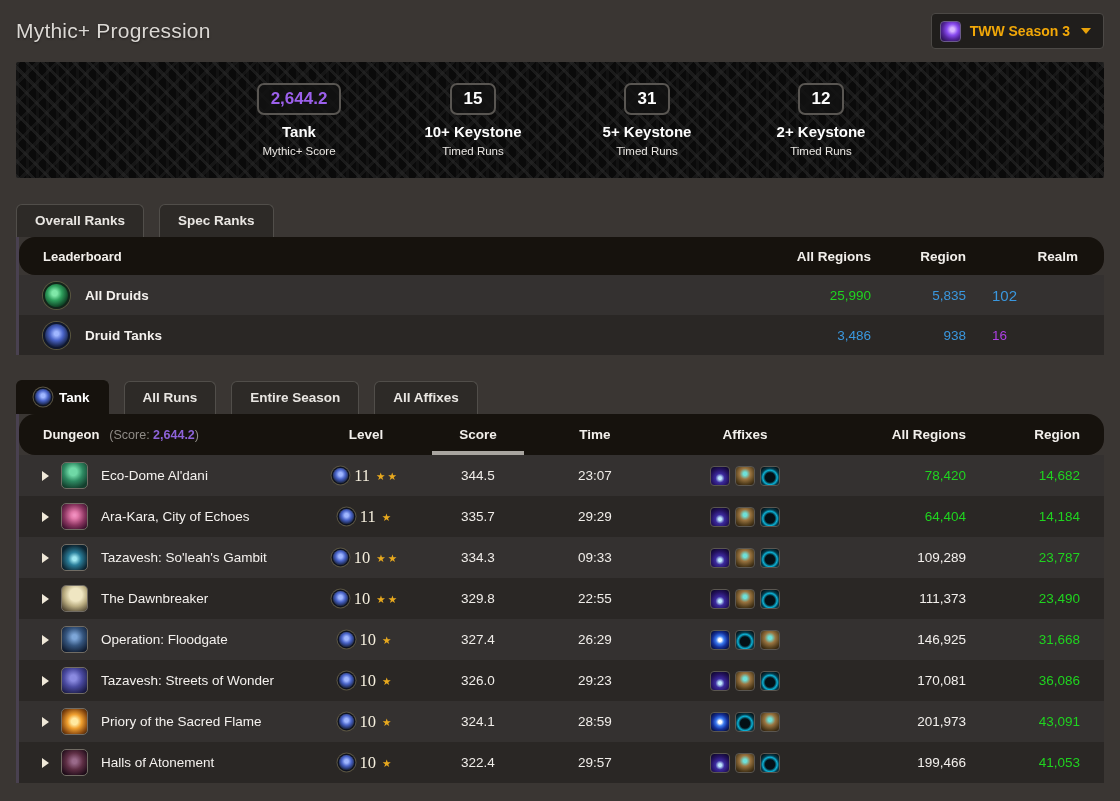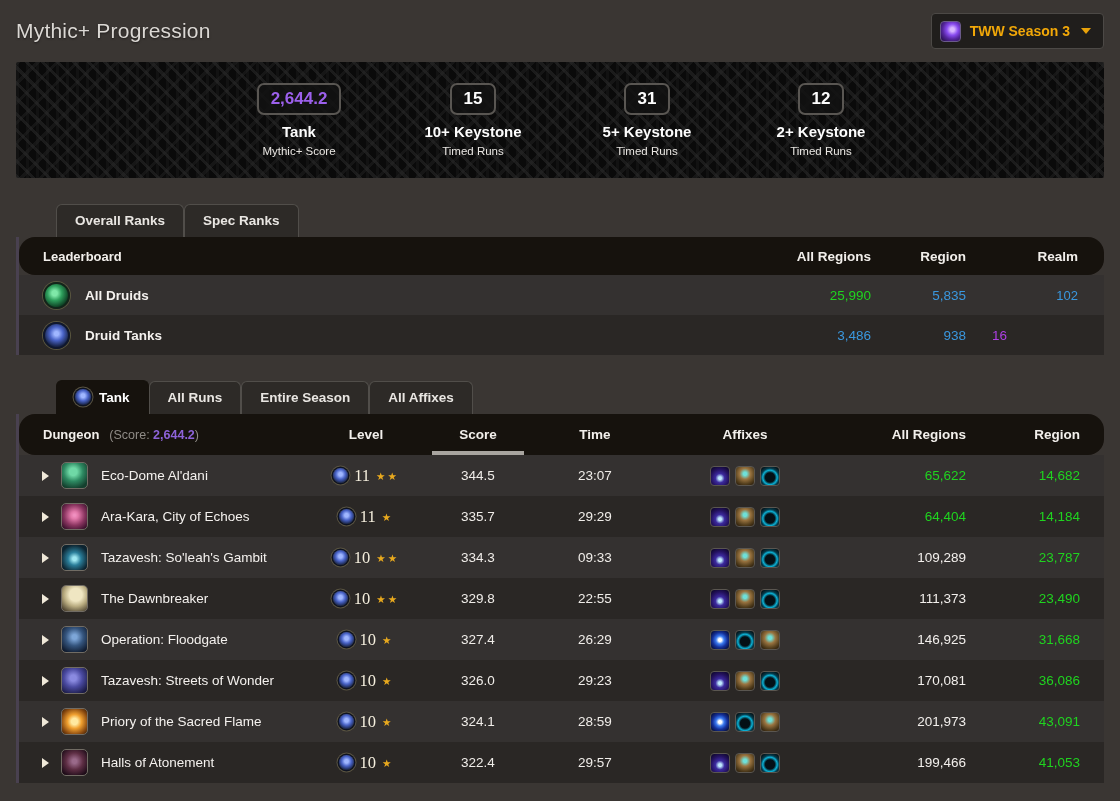--- a/index.html
+++ b/index.html
@@ -40,21 +40,21 @@
   .stat { display:flex; flex-direction:column; align-items:center; min-width:120px; }
   .stat-box {
     background:rgba(18,18,18,.85); border:2px solid #595652; border-radius:7px;
     padding:3px 12px; font-size:17px; font-weight:700; color:#fdfdfd; line-height:22px;
   }
   .stat-box[data-color="purple"] { color:#9c60ec; }
   .stat-label { margin-top:8px; font-size:15px; font-weight:700; color:#fdfdfd; }
   .stat-sub { margin-top:5px; font-size:11.5px; color:#e9e6e2; }
 
   
-  .tabs { display:flex; margin-top:26px; align-items:flex-end;margin-left:40px; }
+  .tabs { display:flex; gap:15px; margin-top:26px; align-items:flex-end; }
   .tab {
     background:#2d2a27; border:1px solid #514e4a; border-bottom:none;
     border-radius:6px 6px 0 0; padding:8px 18px 9px; font-size:13.5px; font-weight:700;
     color:#e9e6e2; cursor:pointer; display:flex; align-items:center; gap:8px;
   }
   .tab[data-active="true"] { background:#16120d; border-color:#16120d; color:#ffffff; }
 
   
   .tbl { border-left:3px solid #494150; }
   .tbl-head { background:#16120d; font-size:13px; font-weight:700; color:#f2efeb;border-radius:16px; }
@@ -166,21 +166,21 @@
       <div class="lb-title">Leaderboard</div>
       <div class="num-r">All Regions</div>
       <div class="num-r">Region</div>
       <div class="num-r">Realm</div>
     </div>
     <div class="lb-grid lb-row row-a">
       <span class="lb-icon" data-k="druid"></span>
       <span class="lb-name">All Druids</span>
       <span class="num-r c-green" style="text-align:right;padding-right:26px;font-size:13.5px;">25,990</span>
       <span class="num-r c-blue" style="text-align:right;padding-right:26px;font-size:13.5px;">5,835</span>
-      <span class="num-r c-blue" style="text-align:right;padding-right:26px;font-size:13px;">102</span>
+      <span class="num-r c-blue" style="text-align:left;padding-right:26px;font-size:15px;">102</span>
     </div>
     <div class="lb-grid lb-row row-b">
       <span class="lb-icon" data-k="tank"></span>
       <span class="lb-name">Druid Tanks</span>
       <span class="num-r c-blue" style="text-align:right;padding-right:26px;font-size:13.5px;">3,486</span>
       <span class="num-r c-blue" style="text-align:right;padding-right:26px;font-size:13.5px;">938</span>
       <span class="num-r c-purple" style="text-align:left;padding-right:38px;font-size:13.5px;">16</span>
     </div>
   </div>
 
@@ -228,21 +228,21 @@
           <b>11</b>
           <em class="stars">★★</em>
         </span>
       <span class="col-c">344.5</span>
       <span class="col-c">23:07</span>
       <span class="affix-set">
         <i class="afx" data-affix="ascendant"></i>
         <i class="afx" data-affix="fortified"></i>
         <i class="afx" data-affix="tyrannical"></i>
       </span>
-      <span class="col-r c-green">65,622</span>
+      <span class="col-r c-green">78,420</span>
       <span class="col-r c-green">14,682</span>
     </div>
 
     <div class="dg-grid drow row-b">
       <span class="caret">
           <i></i>
         </span>
       <span class="dicon" data-d="arakara"></span>
       <span class="dname">Ara-Kara, City of Echoes</span>
       <span class="lvl">

